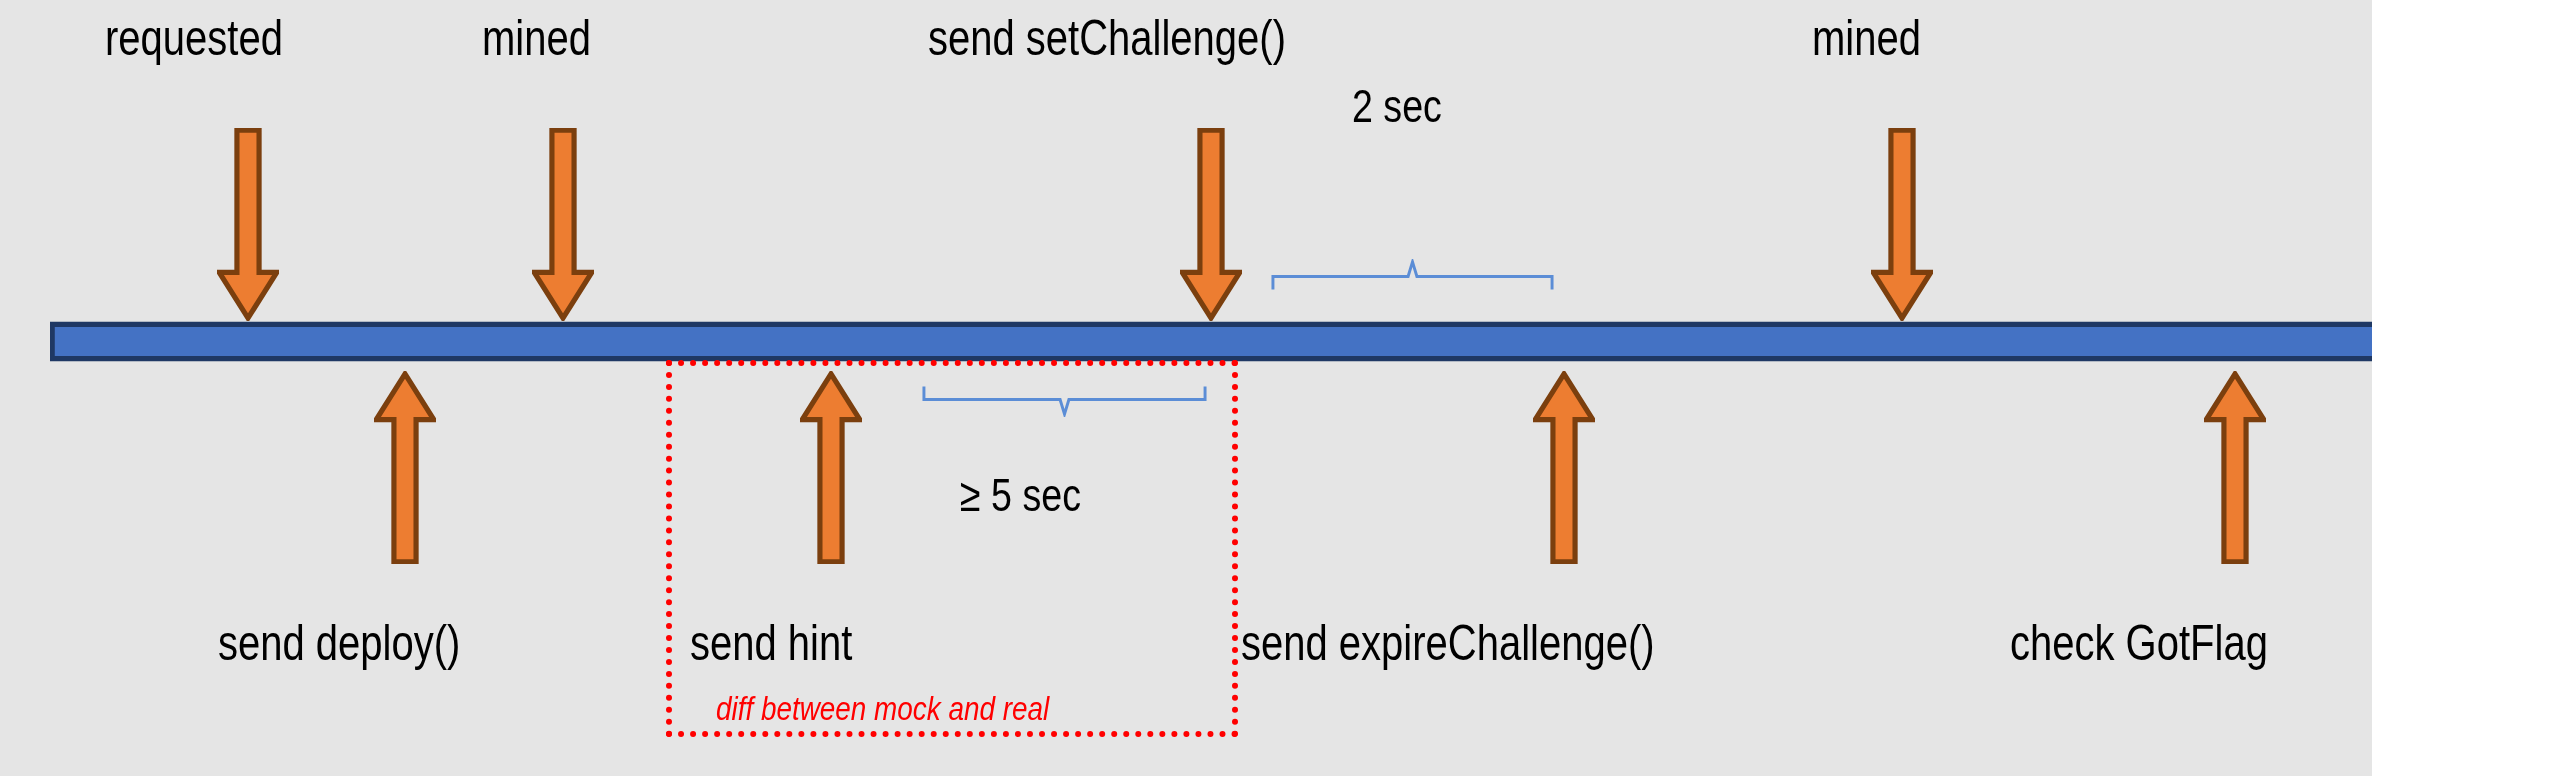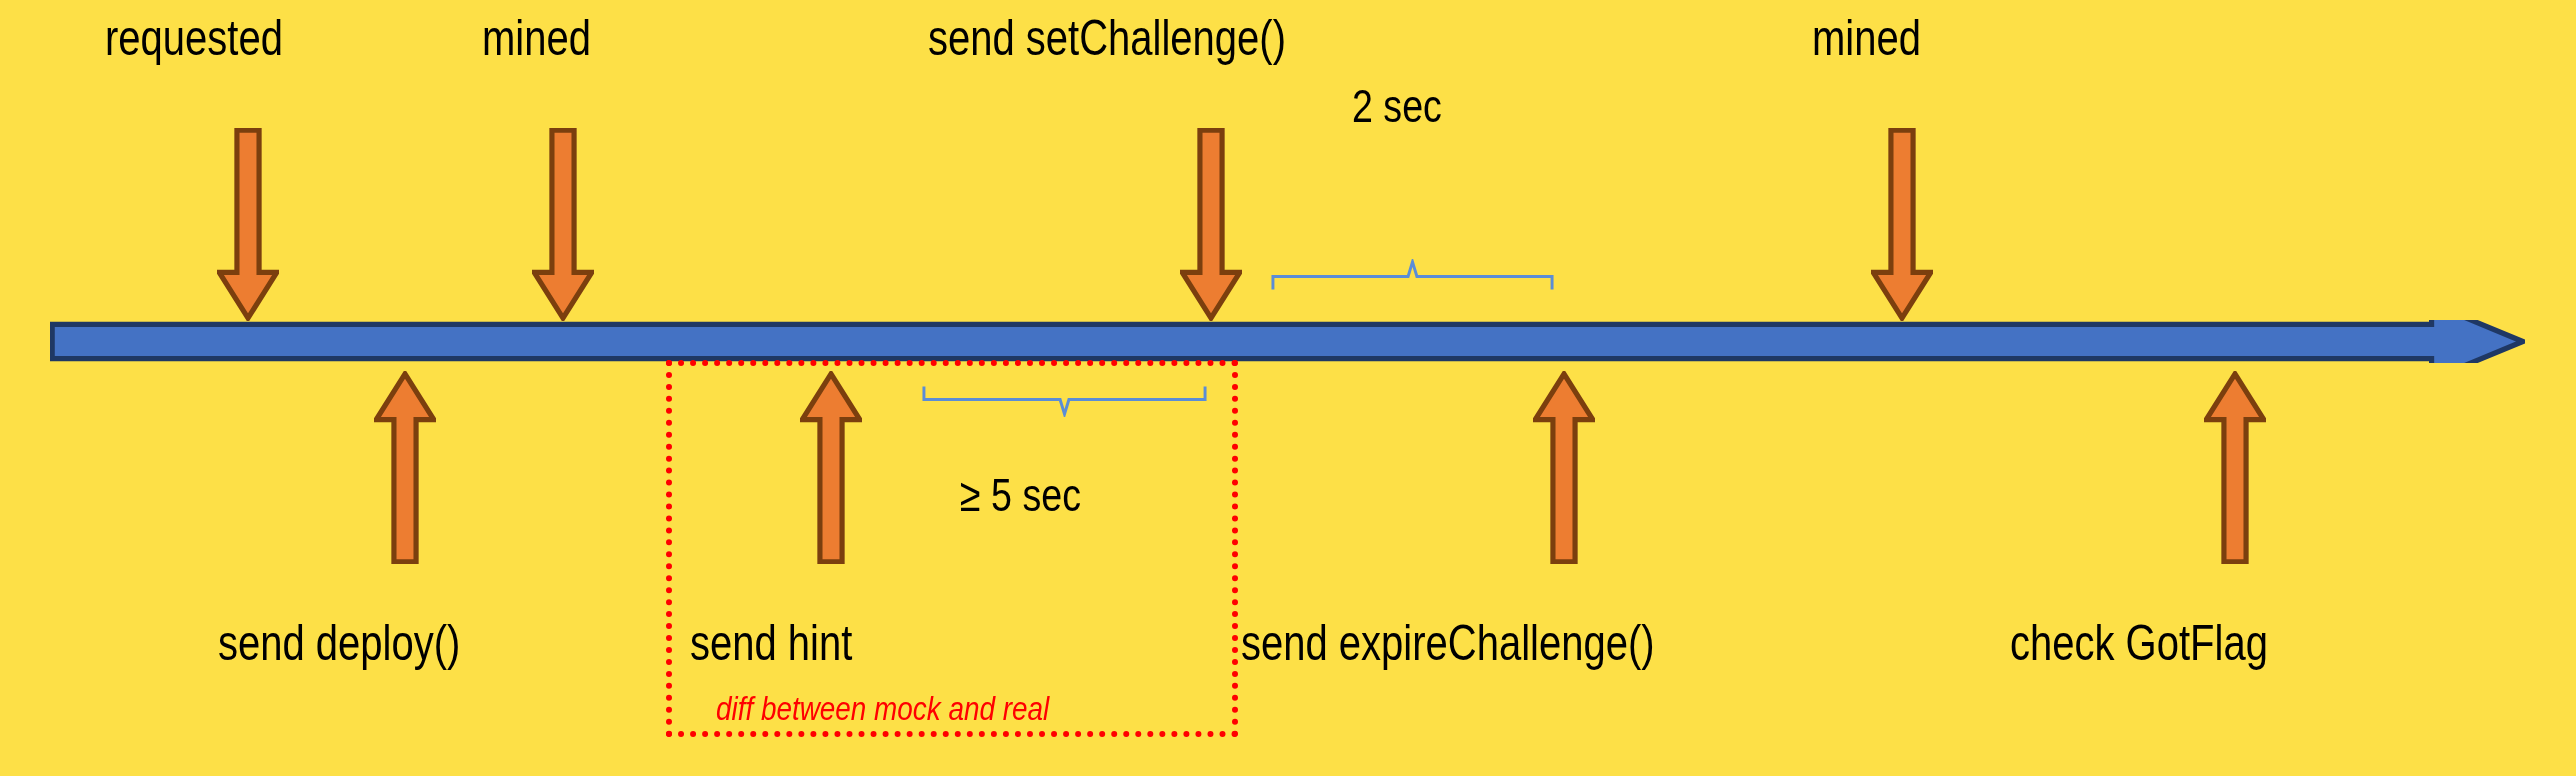--- a/index.html
+++ b/index.html
@@ -3,23 +3,23 @@
 <meta charset="utf-8">
 <title>Timeline Diagram</title>
 <style>
   html,body{margin:0;padding:0;background:#ffffff;}
   body{
     font-family:"Liberation Sans", sans-serif;
     -webkit-font-smoothing:antialiased;
   }
   #stage{
     position:relative;
-    width:2576px;
+    width:2372px;
     height:776px;
-    background:#fde047;
+    background:#e5e5e5;
     overflow:hidden;
   }
   
   .lbl{
     position:absolute;
     white-space:nowrap;
     color:#000000;
     font-family:"Liberation Sans", sans-serif;
     font-weight:400;
     line-height:1;

